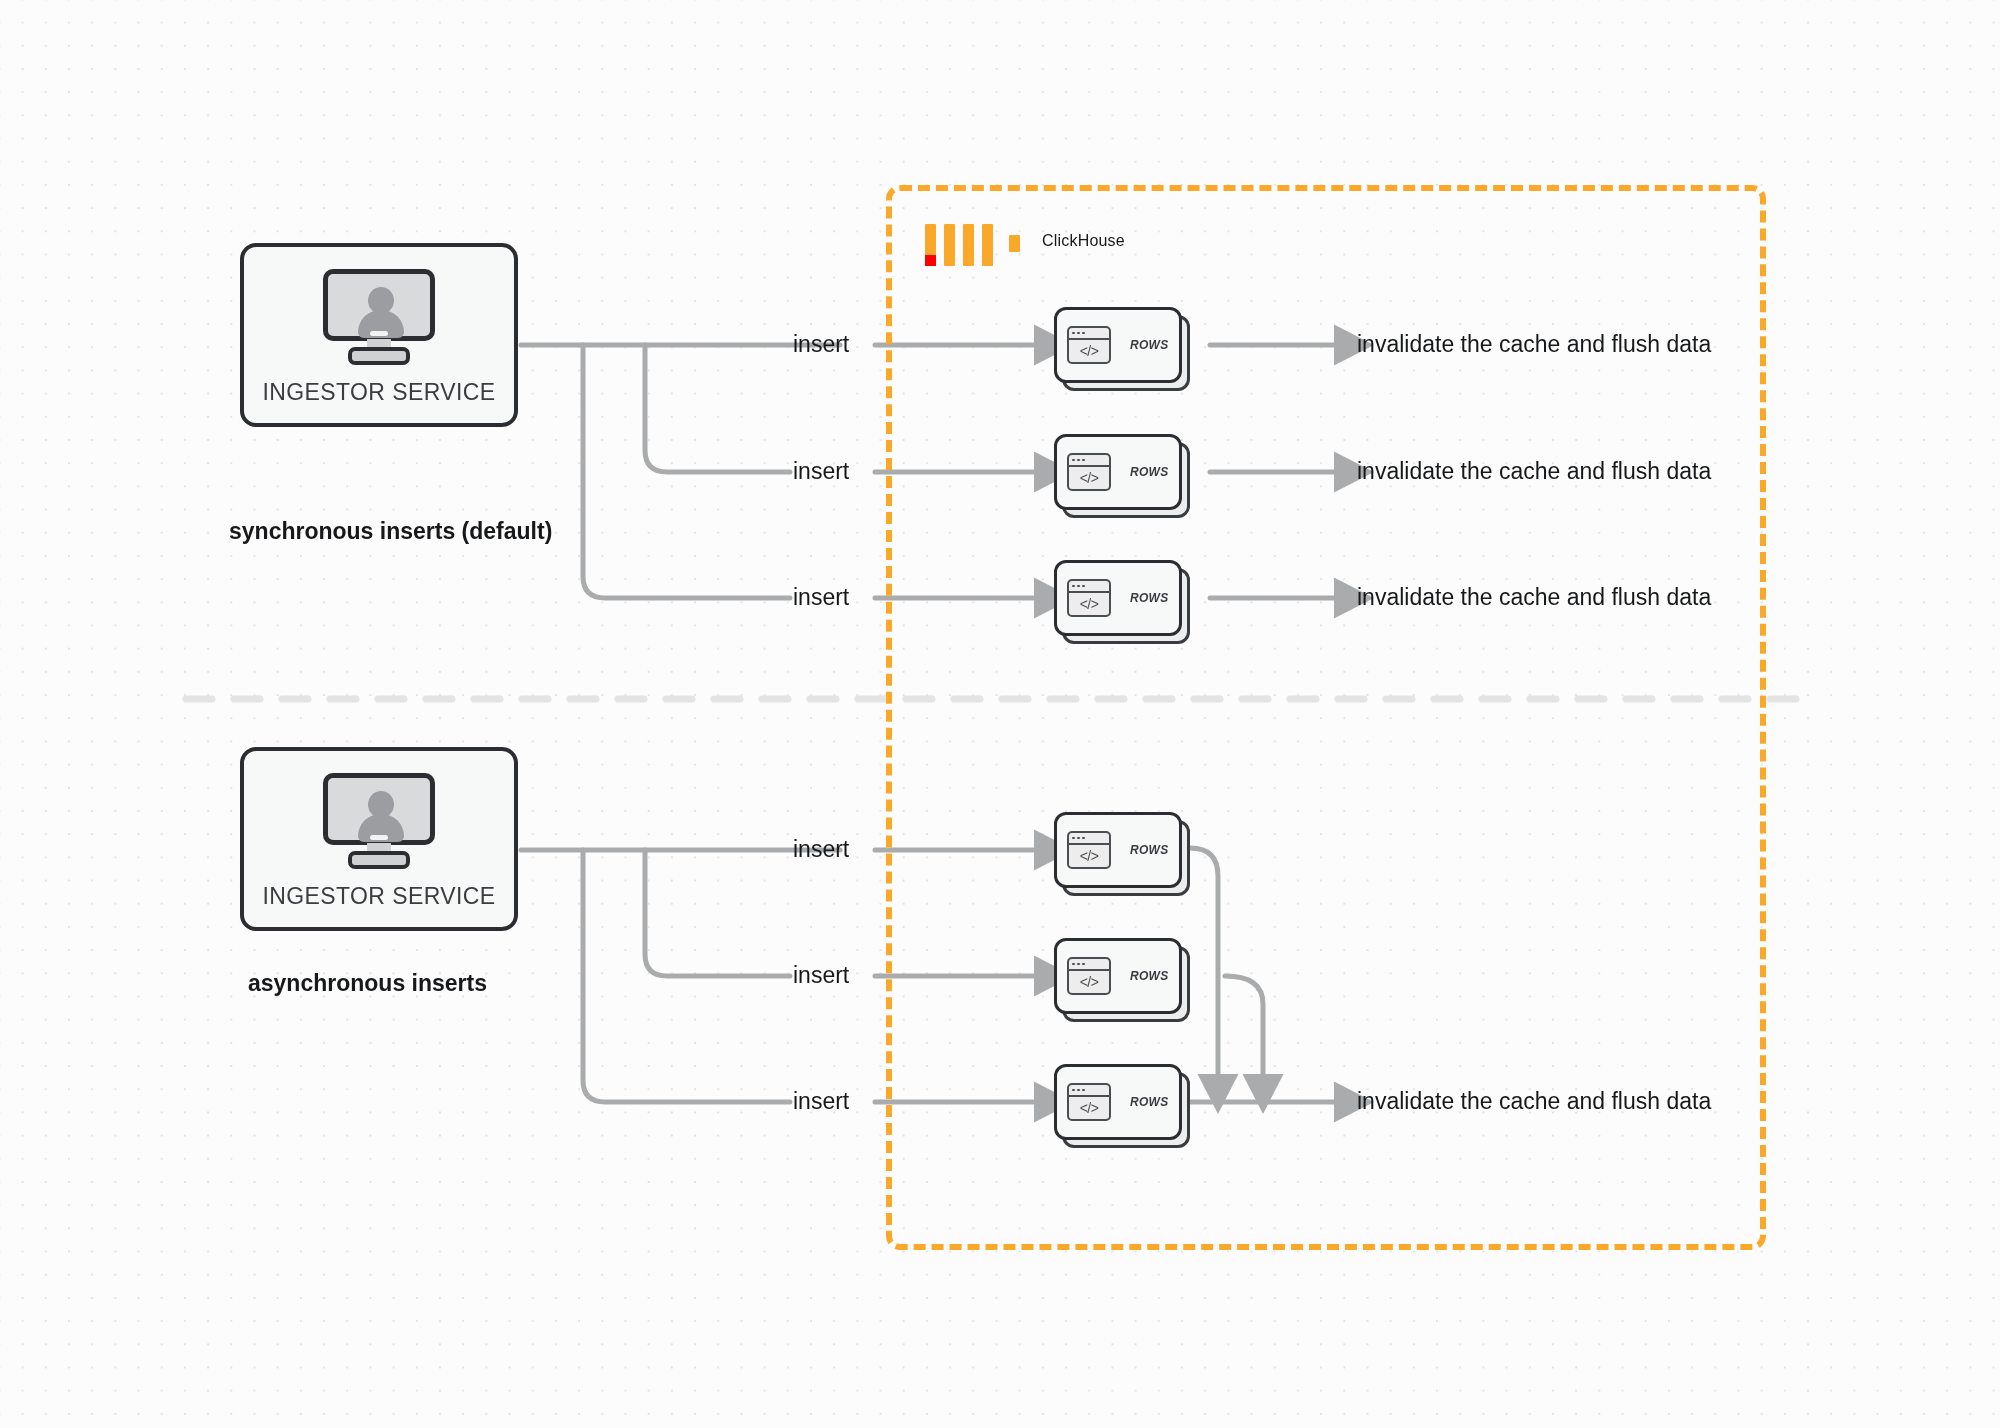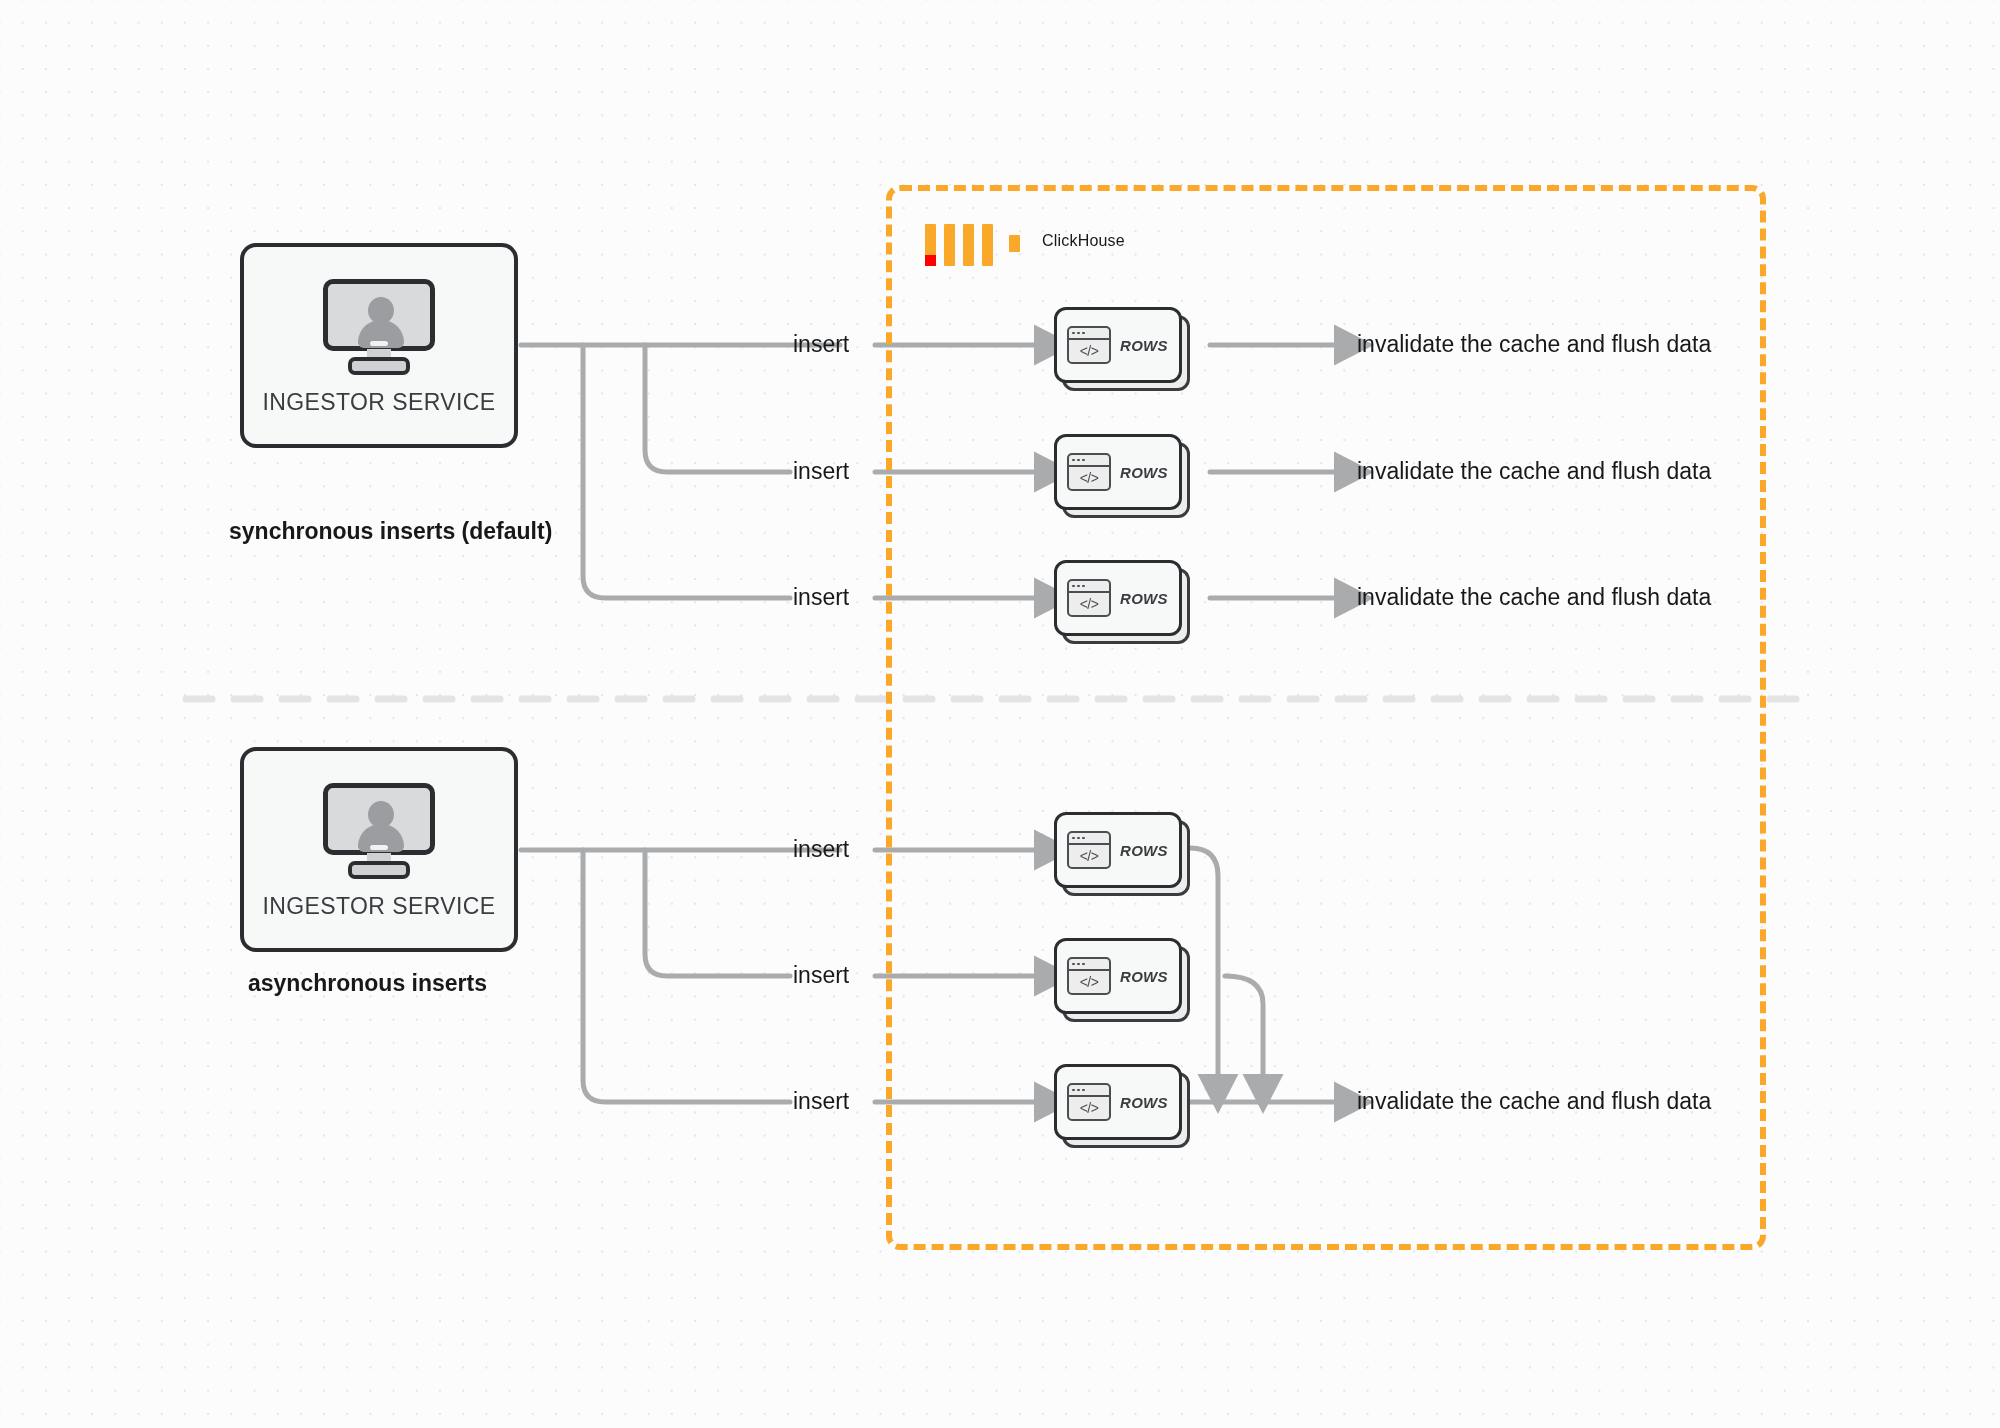--- a/index.html
+++ b/index.html
@@ -15,21 +15,21 @@
     background-color:#fcfcfc;
     background-image:radial-gradient(#e6e3e3 1.4px, rgba(0,0,0,0) 1.5px);
     background-size:23.2px 23.2px;
     background-position:11px 11px;
   }
   .svg-layer{position:absolute;left:0;top:0;width:2000px;height:1428px;pointer-events:none;}
 
   
   .service-box{
     position:absolute;
-    width:278px;height:205px;
+    width:278px;height:184px;
     background:#f7f8f8;
     border:4px solid #2b2d31;
     border-radius:16px;
     box-sizing:border-box;
     display:flex;flex-direction:column;
     align-items:center;justify-content:center;
   }
   .monitor{
     position:relative;width:112px;height:96px;margin-top:4px;
   }
@@ -98,21 +98,21 @@
   }
   .win-bar{
     height:10px;border-bottom:2px solid #4a4d52;display:flex;align-items:center;gap:2.5px;padding-left:3px;
   }
   .win-dot{width:2.6px;height:2.6px;border-radius:50%;background:#4a4d52;}
   .win-code{
     flex:1;display:flex;align-items:center;justify-content:center;
     font-size:14px;color:#4a4d52;font-family:"Liberation Sans",sans-serif;letter-spacing:-0.5px;
   }
   .rows-text{
-    margin-left:9px;font-size:15px;font-style:italic;font-weight:bold;color:#3a3c40;letter-spacing:0.3px;
+    margin-left:19px;font-size:12px;font-style:italic;font-weight:bold;color:#3a3c40;letter-spacing:0.3px;
   }
 
   
   .edge-label{
     position:absolute;font-size:23px;color:#17181a;white-space:nowrap;
   }
   .outcome-label{
     position:absolute;font-size:23px;color:#17181a;white-space:nowrap;
   }
 </style>

